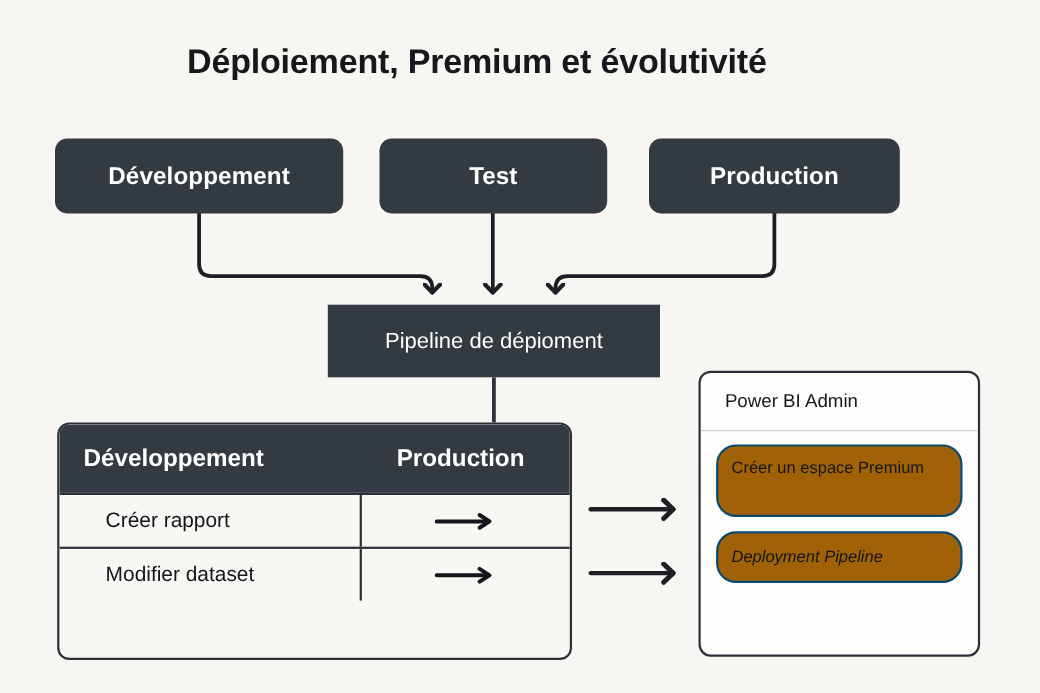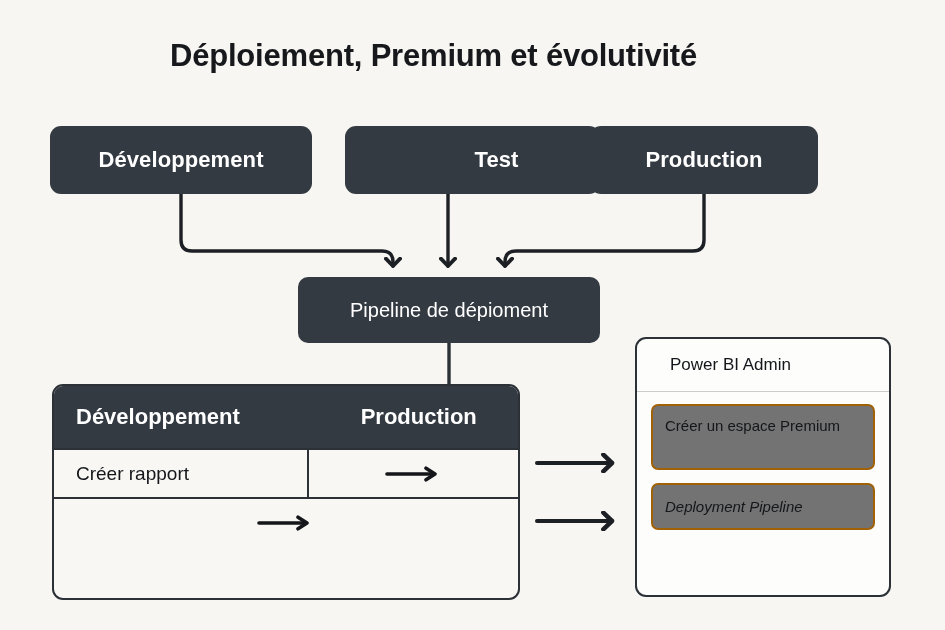--- a/index.html
+++ b/index.html
@@ -46,29 +46,29 @@
     border-radius: 11px;
     color: #ffffff;
     display: flex;
     align-items: center;
     justify-content: center;
     font-size: 22px;
     font-weight: bold;
     letter-spacing: 0.1px;
   }
   #box-dev  { left: 50px;  top: 126px; width: 262px; height: 68px; }
-  #box-test { left: 345px; top: 126px; width: 207px; height: 68px; padding-left: 48px; }
+  #box-test { left: 345px; top: 126px; width: 207px; height: 68px; }
   #box-prod { left: 590px; top: 126px; width: 228px; height: 68px; }
 
   #box-pipeline {
     position: absolute;
     left: 298px; top: 277px;
     width: 302px; height: 66px;
     background: #343a42;
-    border-radius: 10px;
+    border-radius: 0;
     color: #ffffff;
     display: flex;
     align-items: center;
     justify-content: center;
     font-size: 20px;
     font-weight: normal;
   }
 
   
   #matrix {
@@ -94,20 +94,21 @@
     font-weight: bold;
   }
   #matrix .m-head .c-left  { width: 255px; padding-left: 22px; }
   #matrix .m-head .c-right { width: 208px; justify-content: center; }
 
   #matrix .m-row {
     display: flex;
     height: 49px;
     border-top: 2px solid #2c3138;
     box-sizing: border-box;
+    padding-left: 20px;
   }
   #matrix .m-row .c-left {
     width: 255px;
     padding-left: 22px;
     display: flex;
     align-items: center;
     font-size: 19px;
     color: #14161a;
     box-sizing: border-box;
     border-right: 2px solid #2c3138;
@@ -132,33 +133,33 @@
     background: #fdfdfc;
     border: 2.5px solid #2c3138;
     border-radius: 11px;
     box-sizing: border-box;
     overflow: hidden;
   }
   #admin-panel .p-head {
     height: 53px;
     display: flex;
     align-items: center;
-    padding-left: 33px;
+    padding-left: 22px;
     font-size: 17px;
     color: #14161a;
     border-bottom: 1.5px solid #cbcbc8;
     box-sizing: border-box;
   }
   #admin-panel .p-body {
     padding: 12px 14px 0 14px;
   }
   .feature-card {
-    background: #737373;
-    border: 2px solid #a16207;
-    border-radius: 7px;
+    background: #a16207;
+    border: 2px solid #0c4a6e;
+    border-radius: 18px;
     color: #14161a;
     font-size: 15px;
     line-height: 1.33;
     padding: 10px 12px;
     box-sizing: border-box;
     margin-bottom: 13px;
   }
   #card-premium { height: 66px; }
   #card-pipeline { height: 47px; display: flex; align-items: center; font-style: italic; }
 </style>
@@ -213,20 +214,21 @@
       <div class="c-left">Créer rapport</div>
       <div class="c-right">
         <svg class="arrow-glyph" viewBox="0 0 58 16">
           <path d="M2,8 L47,8" stroke="#14161a" stroke-width="3.6" stroke-linecap="round" fill="none"></path>
           <path d="M41,2.2 L50,8 L41,13.8" stroke="#14161a" stroke-width="3.6" stroke-linecap="round" stroke-linejoin="round" fill="none"></path>
         </svg>
       </div>
     </div>
 
     <div class="m-row">
+      <div class="c-left">Modifier dataset</div>
       <div class="c-right">
         <svg class="arrow-glyph" viewBox="0 0 58 16">
           <path d="M2,8 L47,8" stroke="#14161a" stroke-width="3.6" stroke-linecap="round" fill="none"></path>
           <path d="M41,2.2 L50,8 L41,13.8" stroke="#14161a" stroke-width="3.6" stroke-linecap="round" stroke-linejoin="round" fill="none"></path>
         </svg>
       </div>
     </div>
 
   </div>
 

